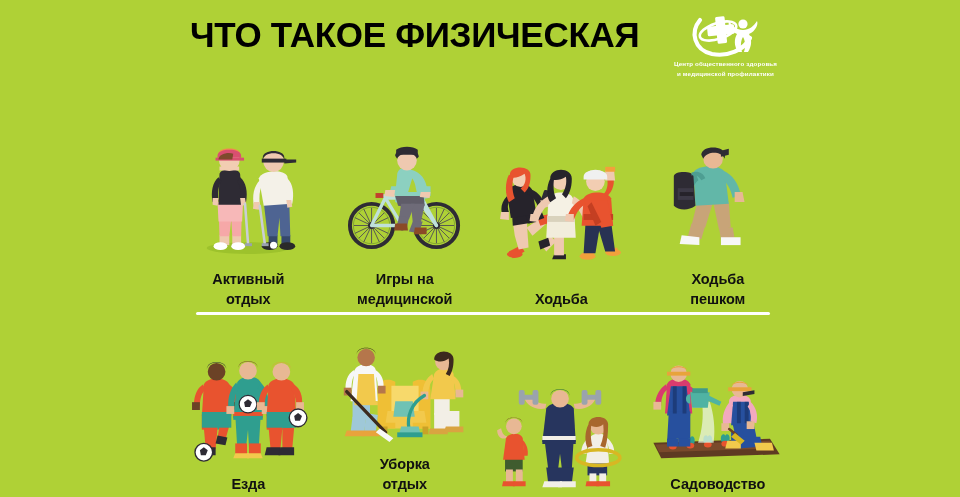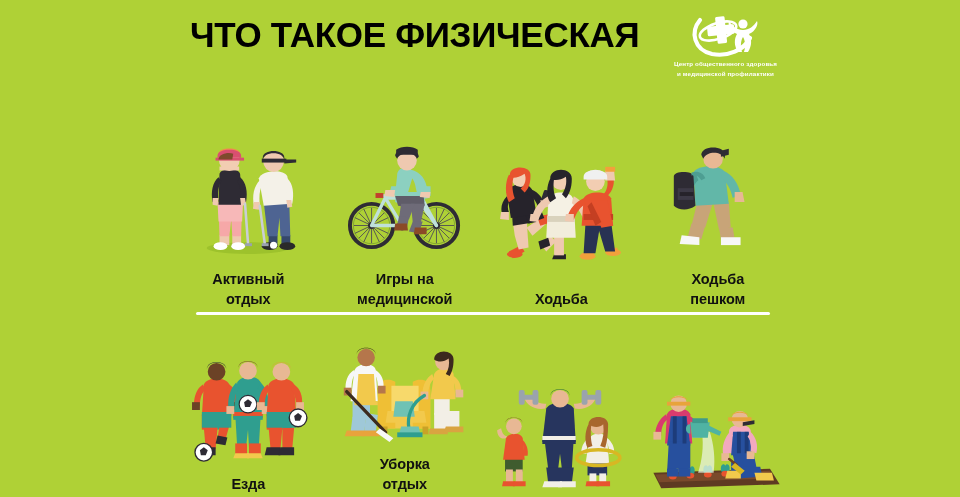--- a/index.html
+++ b/index.html
@@ -589,16 +589,19 @@
               <circle cx="95" cy="27" r="8.5" fill="#E8B894"></circle>
               <path d="M85 26 C85 17, 105 17, 105 26 L105 24 C101 19, 89 19, 85 24 Z" fill="#E8A33C"></path>
               <path d="M83 25 L107 25 L107 29 L83 29 Z" fill="#E8A33C"></path>
               <path d="M98 30 L110 28 L110 32 L98 34 Z" fill="#2E2B34"></path>
 
               <path d="M84 68 L92 74" stroke="#6B4226" stroke-width="2.6" stroke-linecap="round"></path>
               <path d="M90 72 L100 80 L96 84 L86 76 Z" fill="#D8B723"></path>
             </g>
           </svg>
         </div>
+        <div class="label">
+          <div>Садоводство</div>
+        </div>
       </div>
     </div>
   </div>
 </div>
 
 </body></html>

